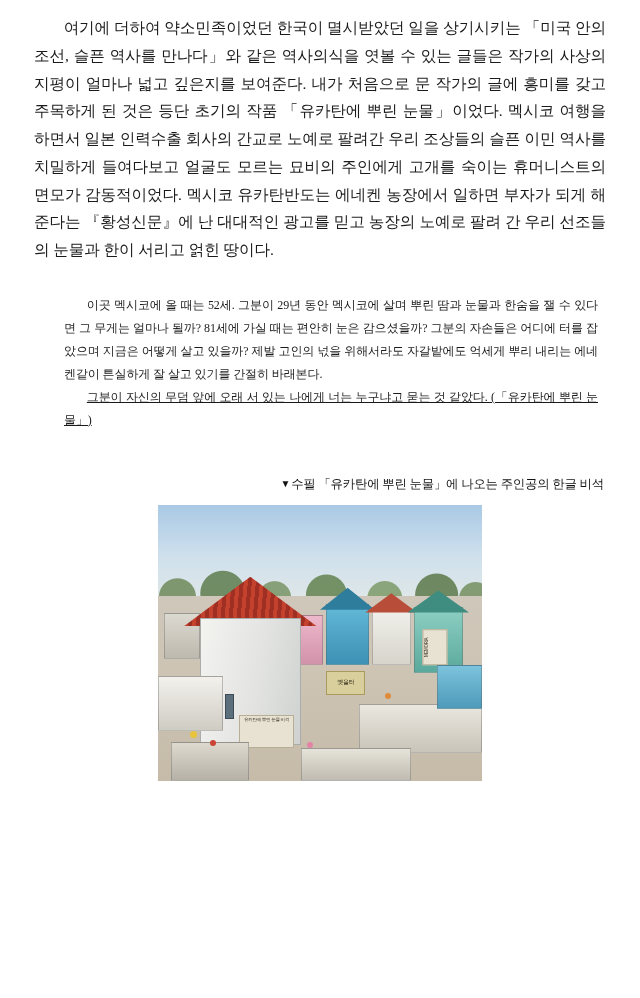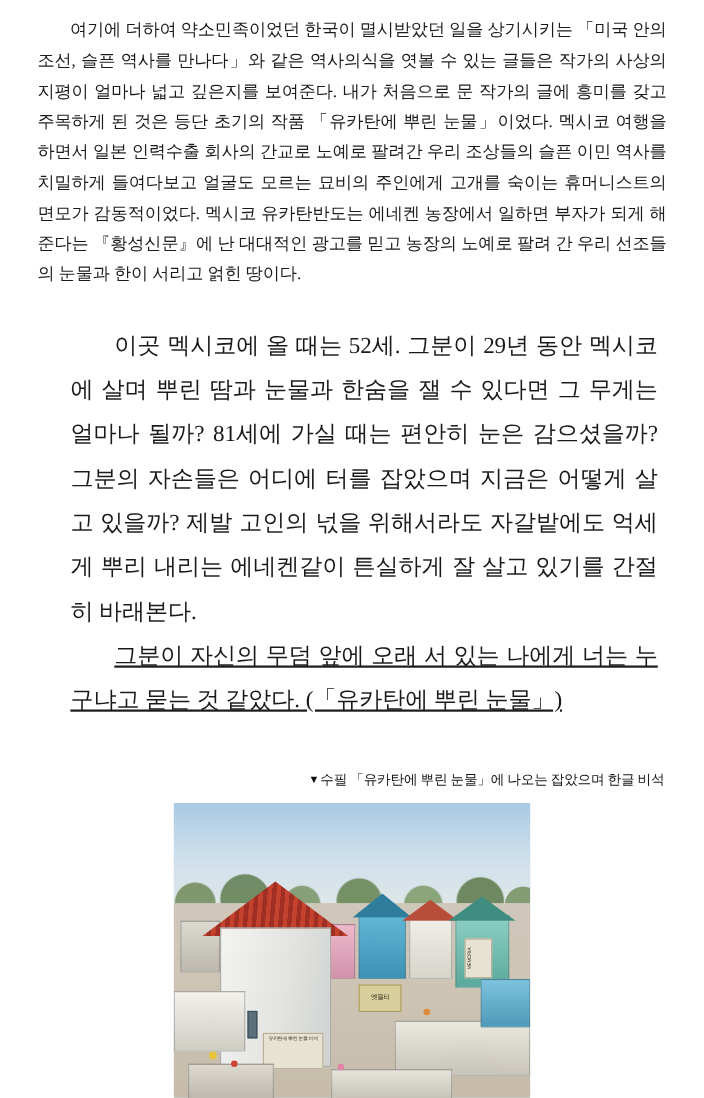--- a/index.html
+++ b/index.html
@@ -33,21 +33,21 @@
   }
   .para.lead {
     text-indent: 1.9em;
   }
   .quote-block {
     margin-top: 30px;
     padding-left: 30px;
     padding-right: 8px;
   }
   .quote-block .para {
-    font-size: 21px;
+    font-size: 12px;
     line-height: 1.92;
   }
   .quote-block .para + .para {
     margin-top: 0;
     text-decoration: underline;
   }
   .caption-row {
     margin-top: 44px;
     text-align: right;
     font-size: 12.4px;
@@ -154,21 +154,21 @@
 <div class="page">
 
   <p class="para lead">여기에 더하여 약소민족이었던 한국이 멸시받았던 일을 상기시키는 「미국 안의 조선, 슬픈 역사를 만나다」와 같은 역사의식을 엿볼 수 있는 글들은 작가의 사상의 지평이 얼마나 넓고 깊은지를 보여준다. 내가 처음으로 문 작가의 글에 흥미를 갖고 주목하게 된 것은 등단 초기의 작품 「유카탄에 뿌린 눈물」이었다. 멕시코 여행을 하면서 일본 인력수출 회사의 간교로 노예로 팔려간 우리 조상들의 슬픈 이민 역사를 치밀하게 들여다보고 얼굴도 모르는 묘비의 주인에게 고개를 숙이는 휴머니스트의 면모가 감동적이었다. 멕시코 유카탄반도는 에네켄 농장에서 일하면 부자가 되게 해준다는 『황성신문』에 난 대대적인 광고를 믿고 농장의 노예로 팔려 간 우리 선조들의 눈물과 한이 서리고 얽힌 땅이다.</p>
 
   <div class="quote-block">
     <p class="para lead">이곳 멕시코에 올 때는 52세. 그분이 29년 동안 멕시코에 살며 뿌린 땀과 눈물과 한숨을 잴 수 있다면 그 무게는 얼마나 될까? 81세에 가실 때는 편안히 눈은 감으셨을까? 그분의 자손들은 어디에 터를 잡았으며 지금은 어떻게 살고 있을까? 제발 고인의 넋을 위해서라도 자갈밭에도 억세게 뿌리 내리는 에네켄같이 튼실하게 잘 살고 있기를 간절히 바래본다.</p>
     <p class="para lead">그분이 자신의 무덤 앞에 오래 서 있는 나에게 너는 누구냐고 묻는 것 같았다. (「유카탄에 뿌린 눈물」)</p>
   </div>
 
   <div class="caption-row">
-    <span class="tri">▼</span><span>수필 「유카탄에 뿌린 눈물」에 나오는 잡았으며 한글 비석</span>
+    <span class="tri">▼</span><span>수필 「유카탄에 뿌린 눈물」에 나오는 주인공의 한글 비석</span>
   </div>
 
   <div class="figure">
     <div class="photo">
       <div class="sky"></div>
       <div class="treeline"></div>
       <div class="ground"></div>
 
       <div class="tomb" style="left:52%;top:36%;width:13%;height:22%;background:linear-gradient(#63b9d8,#3d91b4);"></div>
       <div class="roof" style="left:50%;top:30%;width:17%;height:8%;background:#2f7d9d;clip-path:polygon(0% 100%,50% 0%,100% 100%);"></div>

